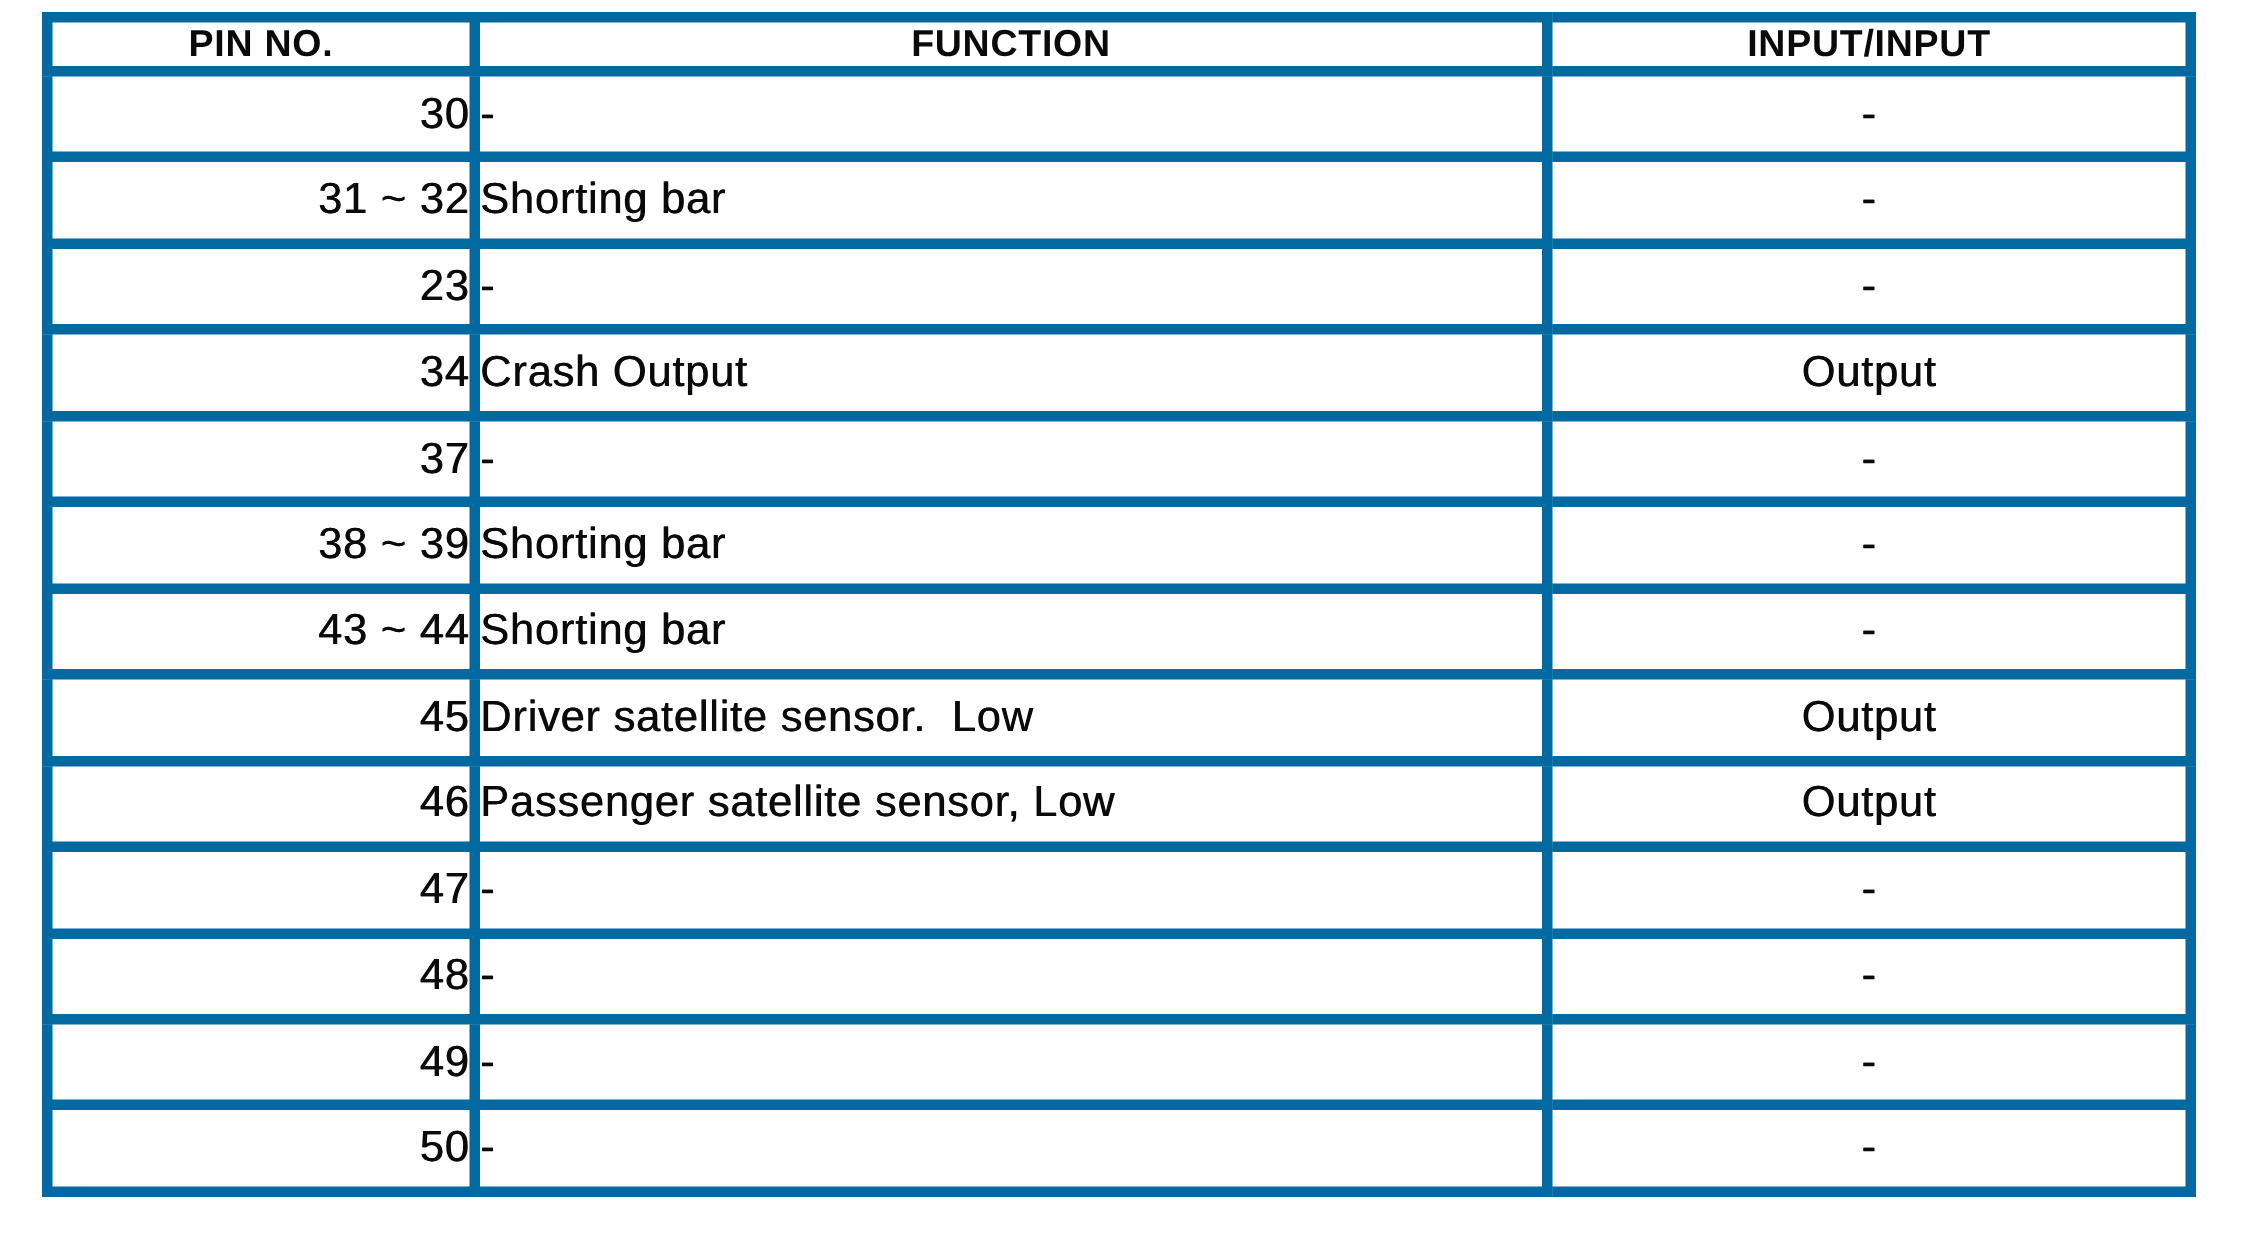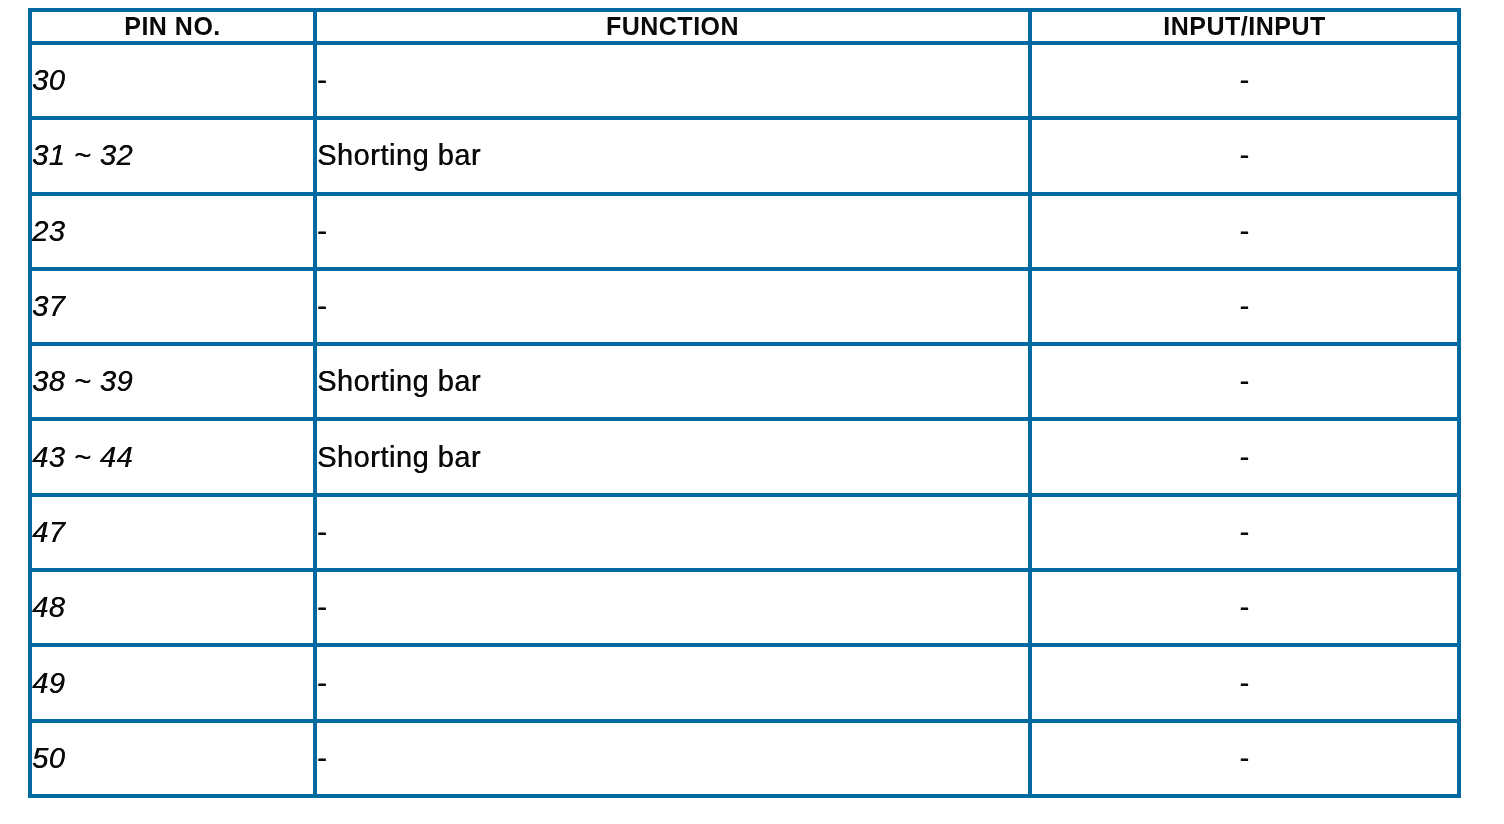--- a/index.html
+++ b/index.html
@@ -25,21 +25,21 @@
     border-collapse: collapse;
     table-layout: fixed;
     background: #ffffff;
   }
   table.pin-table col.c-pin  { width: 285px; }
   table.pin-table col.c-func { width: 715px; }
   table.pin-table col.c-io   { width: 429px; }
 
   table.pin-table th,
   table.pin-table td {
-    border: 4px solid #0369a1;
+    border: 7px solid #0369a1;
     padding: 0;
     vertical-align: middle;
     overflow: hidden;
   }
   table.pin-table {
     border: 4px solid #050505;
   }
   
   tbody tr:nth-child(4) td,
   tbody tr:nth-child(5) td,
@@ -56,21 +56,21 @@
     white-space: nowrap;
   }
   td {
     font-size: 29px;
     font-weight: normal;
     letter-spacing: 0.5px;
     white-space: pre-wrap;
     
     text-shadow: 0.4px 0 0 currentColor;
   }
-  td.col-pin { text-align: left; font-style: italic; }
+  td.col-pin { text-align: right; }
   td.col-func { text-align: left; padding-left: 15px; }
   td.col-io  { text-align: center; }
 </style>
 </head>
 <body>
 
 <div class="page">
   <table class="pin-table">
     <colgroup>
       <col class="c-pin">
@@ -95,33 +95,48 @@
           <td class="col-pin">31 ~ 32</td>
           <td class="col-func">Shorting bar</td>
           <td class="col-io">-</td>
         </tr>
         <tr>
           <td class="col-pin">23</td>
           <td class="col-func">-</td>
           <td class="col-io">-</td>
         </tr>
         <tr>
+          <td class="col-pin">34</td>
+          <td class="col-func">Crash Output</td>
+          <td class="col-io">Output</td>
+        </tr>
+        <tr>
           <td class="col-pin">37</td>
           <td class="col-func">-</td>
           <td class="col-io">-</td>
         </tr>
         <tr>
           <td class="col-pin">38 ~ 39</td>
           <td class="col-func">Shorting bar</td>
           <td class="col-io">-</td>
         </tr>
         <tr>
           <td class="col-pin">43 ~ 44</td>
           <td class="col-func">Shorting bar</td>
           <td class="col-io">-</td>
+        </tr>
+        <tr>
+          <td class="col-pin">45</td>
+          <td class="col-func">Driver satellite sensor.  Low</td>
+          <td class="col-io">Output</td>
+        </tr>
+        <tr>
+          <td class="col-pin">46</td>
+          <td class="col-func">Passenger satellite sensor, Low</td>
+          <td class="col-io">Output</td>
         </tr>
         <tr>
           <td class="col-pin">47</td>
           <td class="col-func">-</td>
           <td class="col-io">-</td>
         </tr>
         <tr>
           <td class="col-pin">48</td>
           <td class="col-func">-</td>
           <td class="col-io">-</td>

